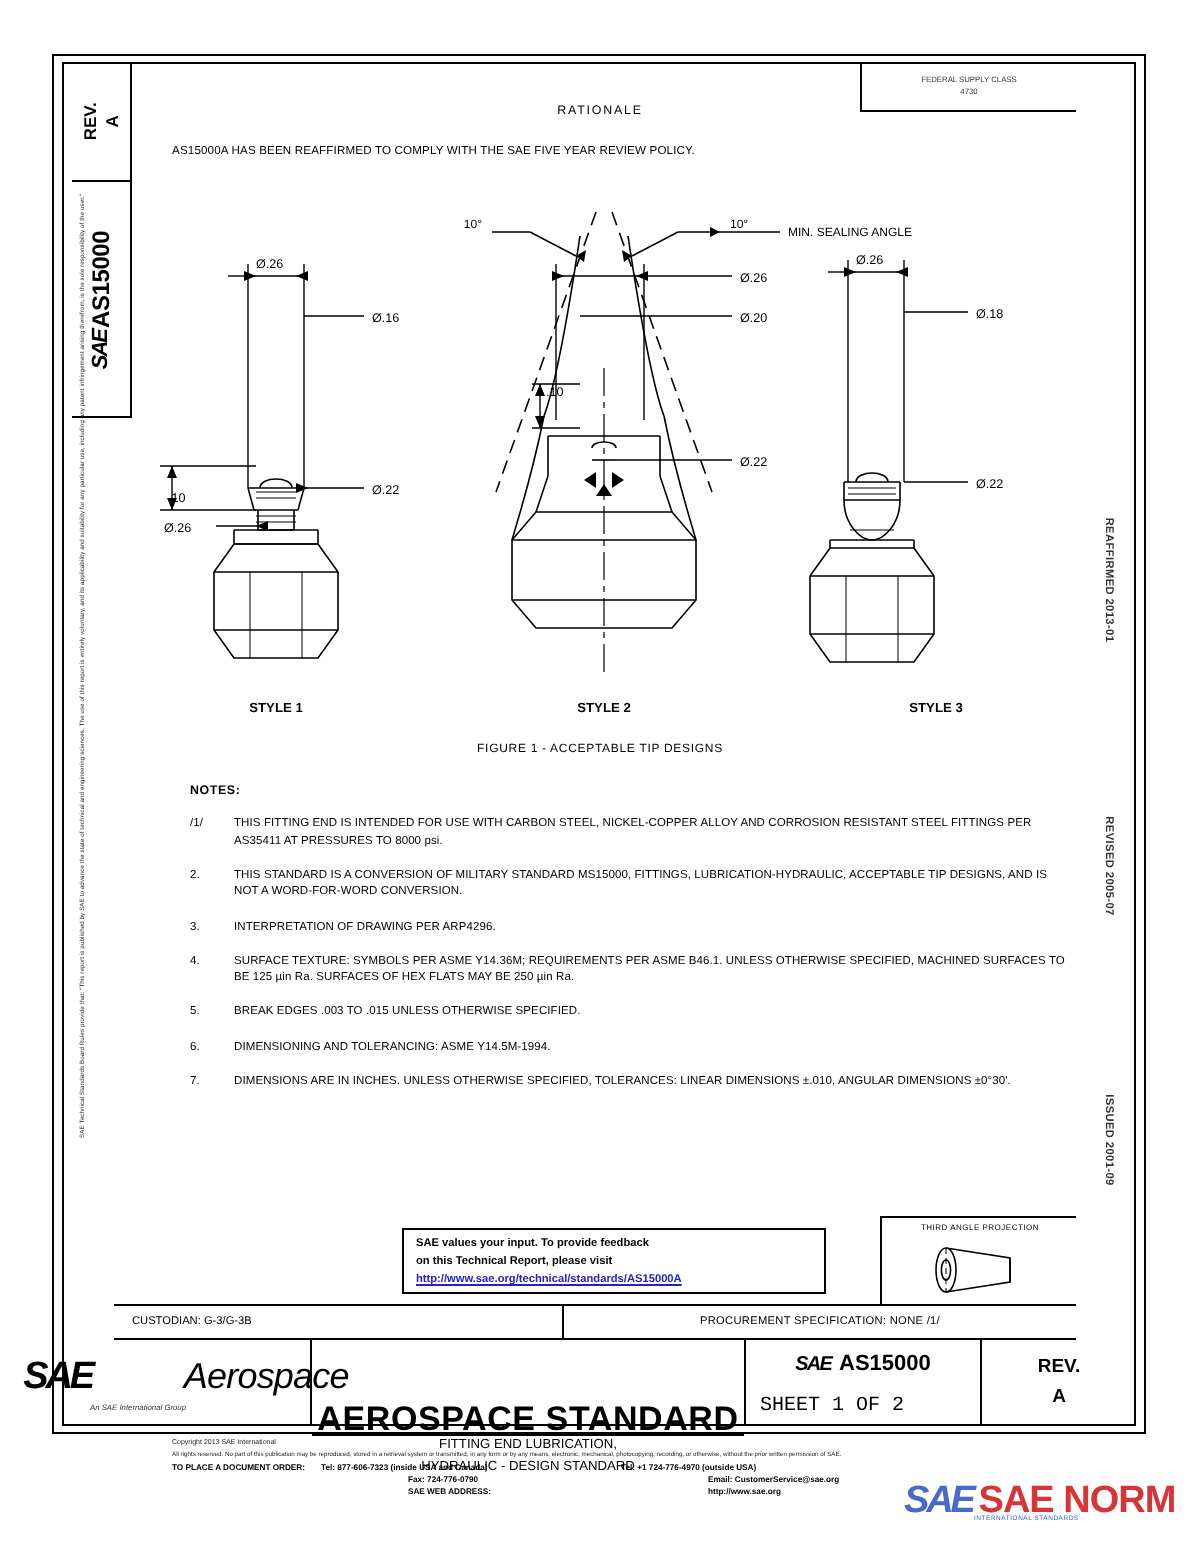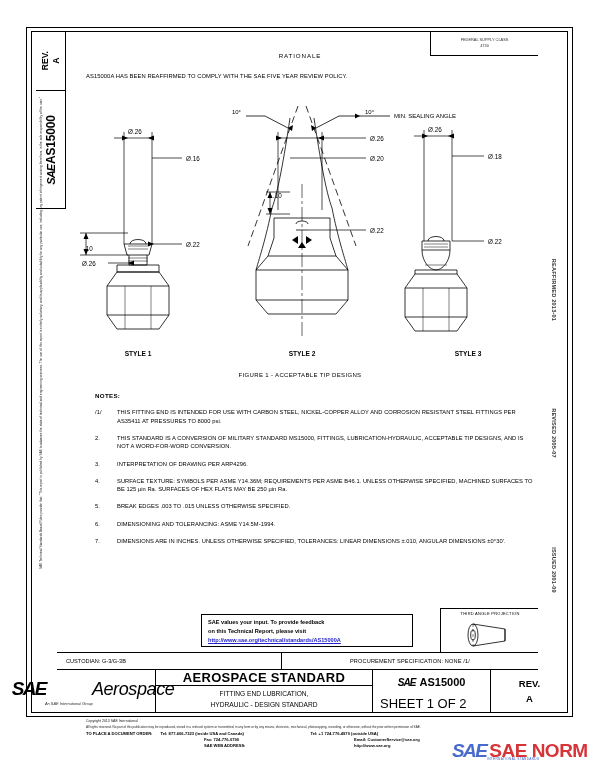--- a/index.html
+++ b/index.html
@@ -97,30 +97,30 @@
   .tb-logo{width:125px;border-right:1.4px solid #000;box-sizing:border-box;
       display:flex;flex-direction:column;align-items:center;justify-content:center;}
   .logo-line{display:flex;align-items:baseline;gap:1px;}
   .logo-sae{font-weight:bold;font-style:italic;font-size:19px;letter-spacing:-1.6px;}
   .logo-aero{font-style:italic;font-size:18px;letter-spacing:-0.4px;margin-left:45px;}
   .logo-sub{font-size:3.9px;font-style:italic;margin-top:1px;color:#333;
       align-self:flex-start;margin-left:14px;}
   .tb-mid{width:217px;border-right:1.4px solid #000;box-sizing:border-box;
       display:flex;flex-direction:column;}
   .tb-as{height:15px;border-bottom:1px solid #000;display:flex;align-items:center;
-      justify-content:center;font-size:13px;font-weight:bold;letter-spacing:0.3px;}
+      justify-content:center;font-size:17px;font-weight:bold;letter-spacing:0.3px;margin-top:32px;}
   .tb-sub{flex:1;display:flex;flex-direction:column;align-items:center;
       justify-content:center;font-size:6.6px;line-height:1.6;text-align:center;}
   .tb-num{width:118px;border-right:1.4px solid #000;box-sizing:border-box;
       display:flex;flex-direction:column;}
   .tb-num-top{height:24px;display:flex;align-items:center;justify-content:center;gap:4px;
       font-size:11px;font-weight:bold;}
   .tb-num-top .m{font-style:italic;font-weight:bold;font-size:10px;letter-spacing:-0.9px;}
   .tb-sheet{flex:1;display:flex;align-items:center;padding-left:7px;
-      font-size:13px;}
+      font-size:10px;font-family:Liberation Mono, monospace;}
   .tb-rev{flex:1;display:flex;flex-direction:column;align-items:center;
       justify-content:center;font-size:9.5px;font-weight:bold;line-height:1.5;}
 
   
   .footer{position:absolute;left:86px;top:719px;width:500px;}
   .f-cr{font-size:3.5px;line-height:1.45;color:#222;}
   .f-rights{font-size:3.1px;line-height:1.4;color:#222;margin-top:0.5px;}
   .f-order{display:flex;margin-top:2.5px;font-size:4.1px;font-weight:bold;}
   .f-order .lbl{white-space:nowrap;}
   .f-order .c1{margin-left:8px;width:150px;}

